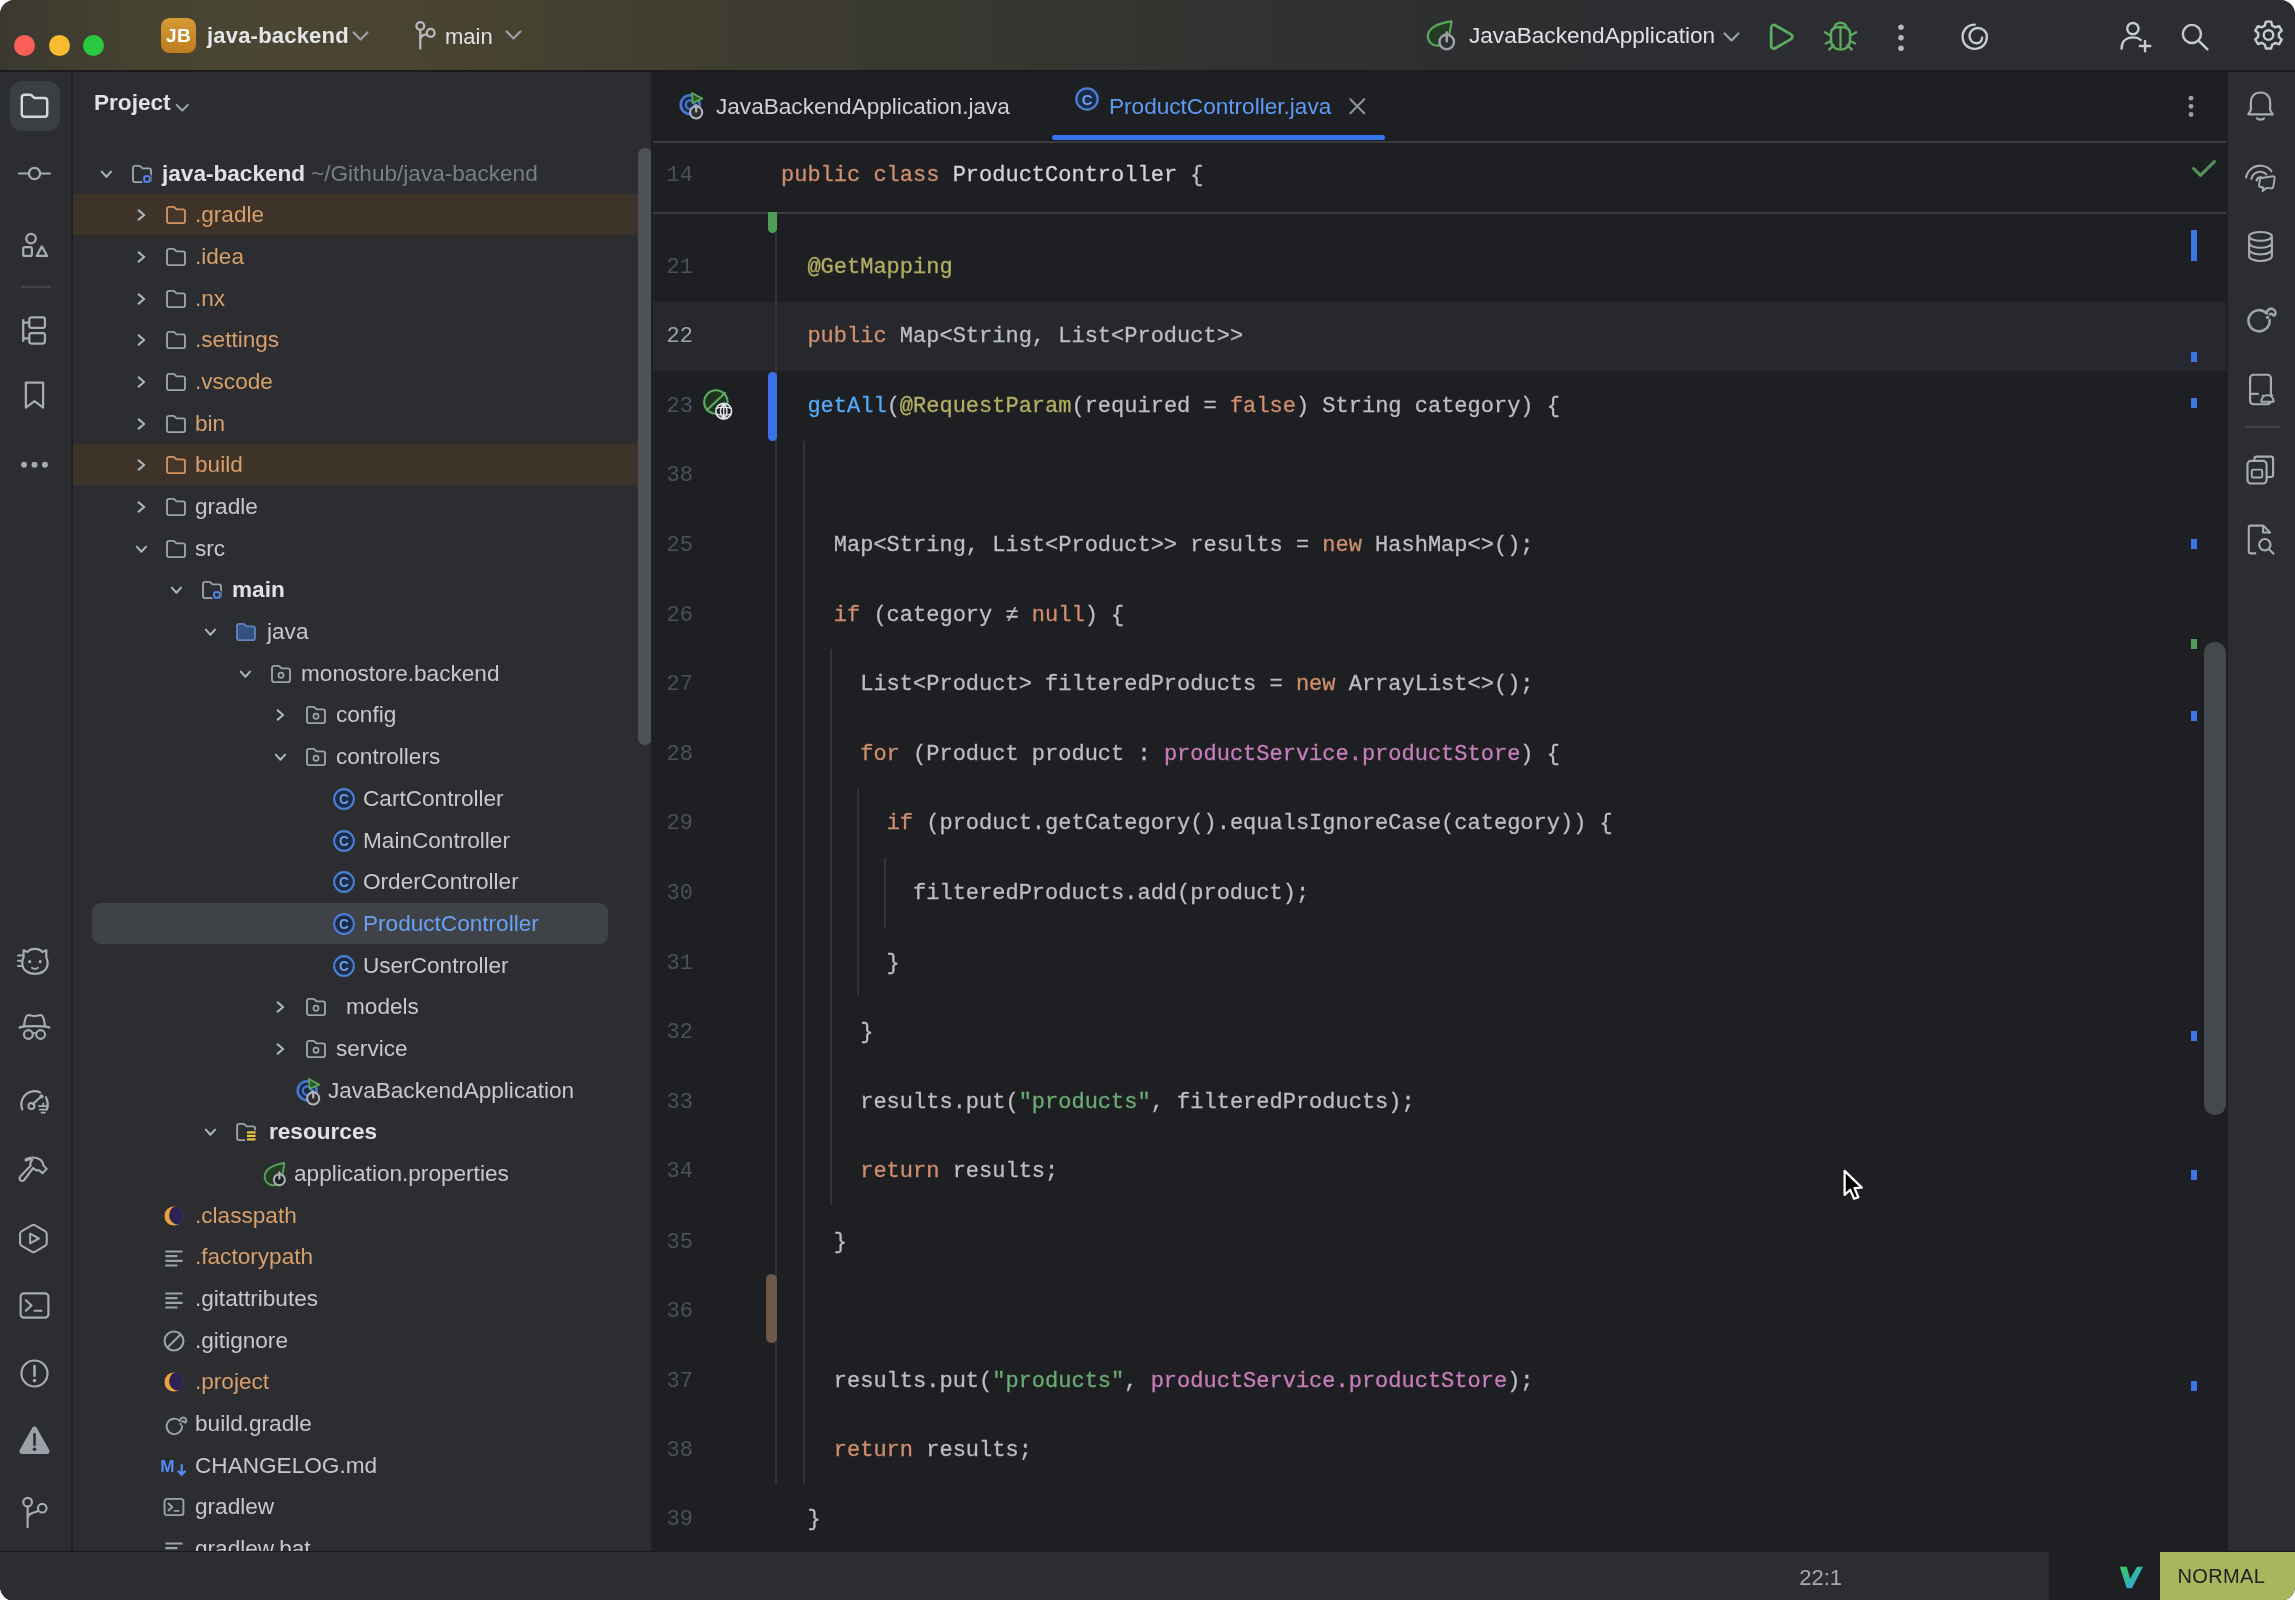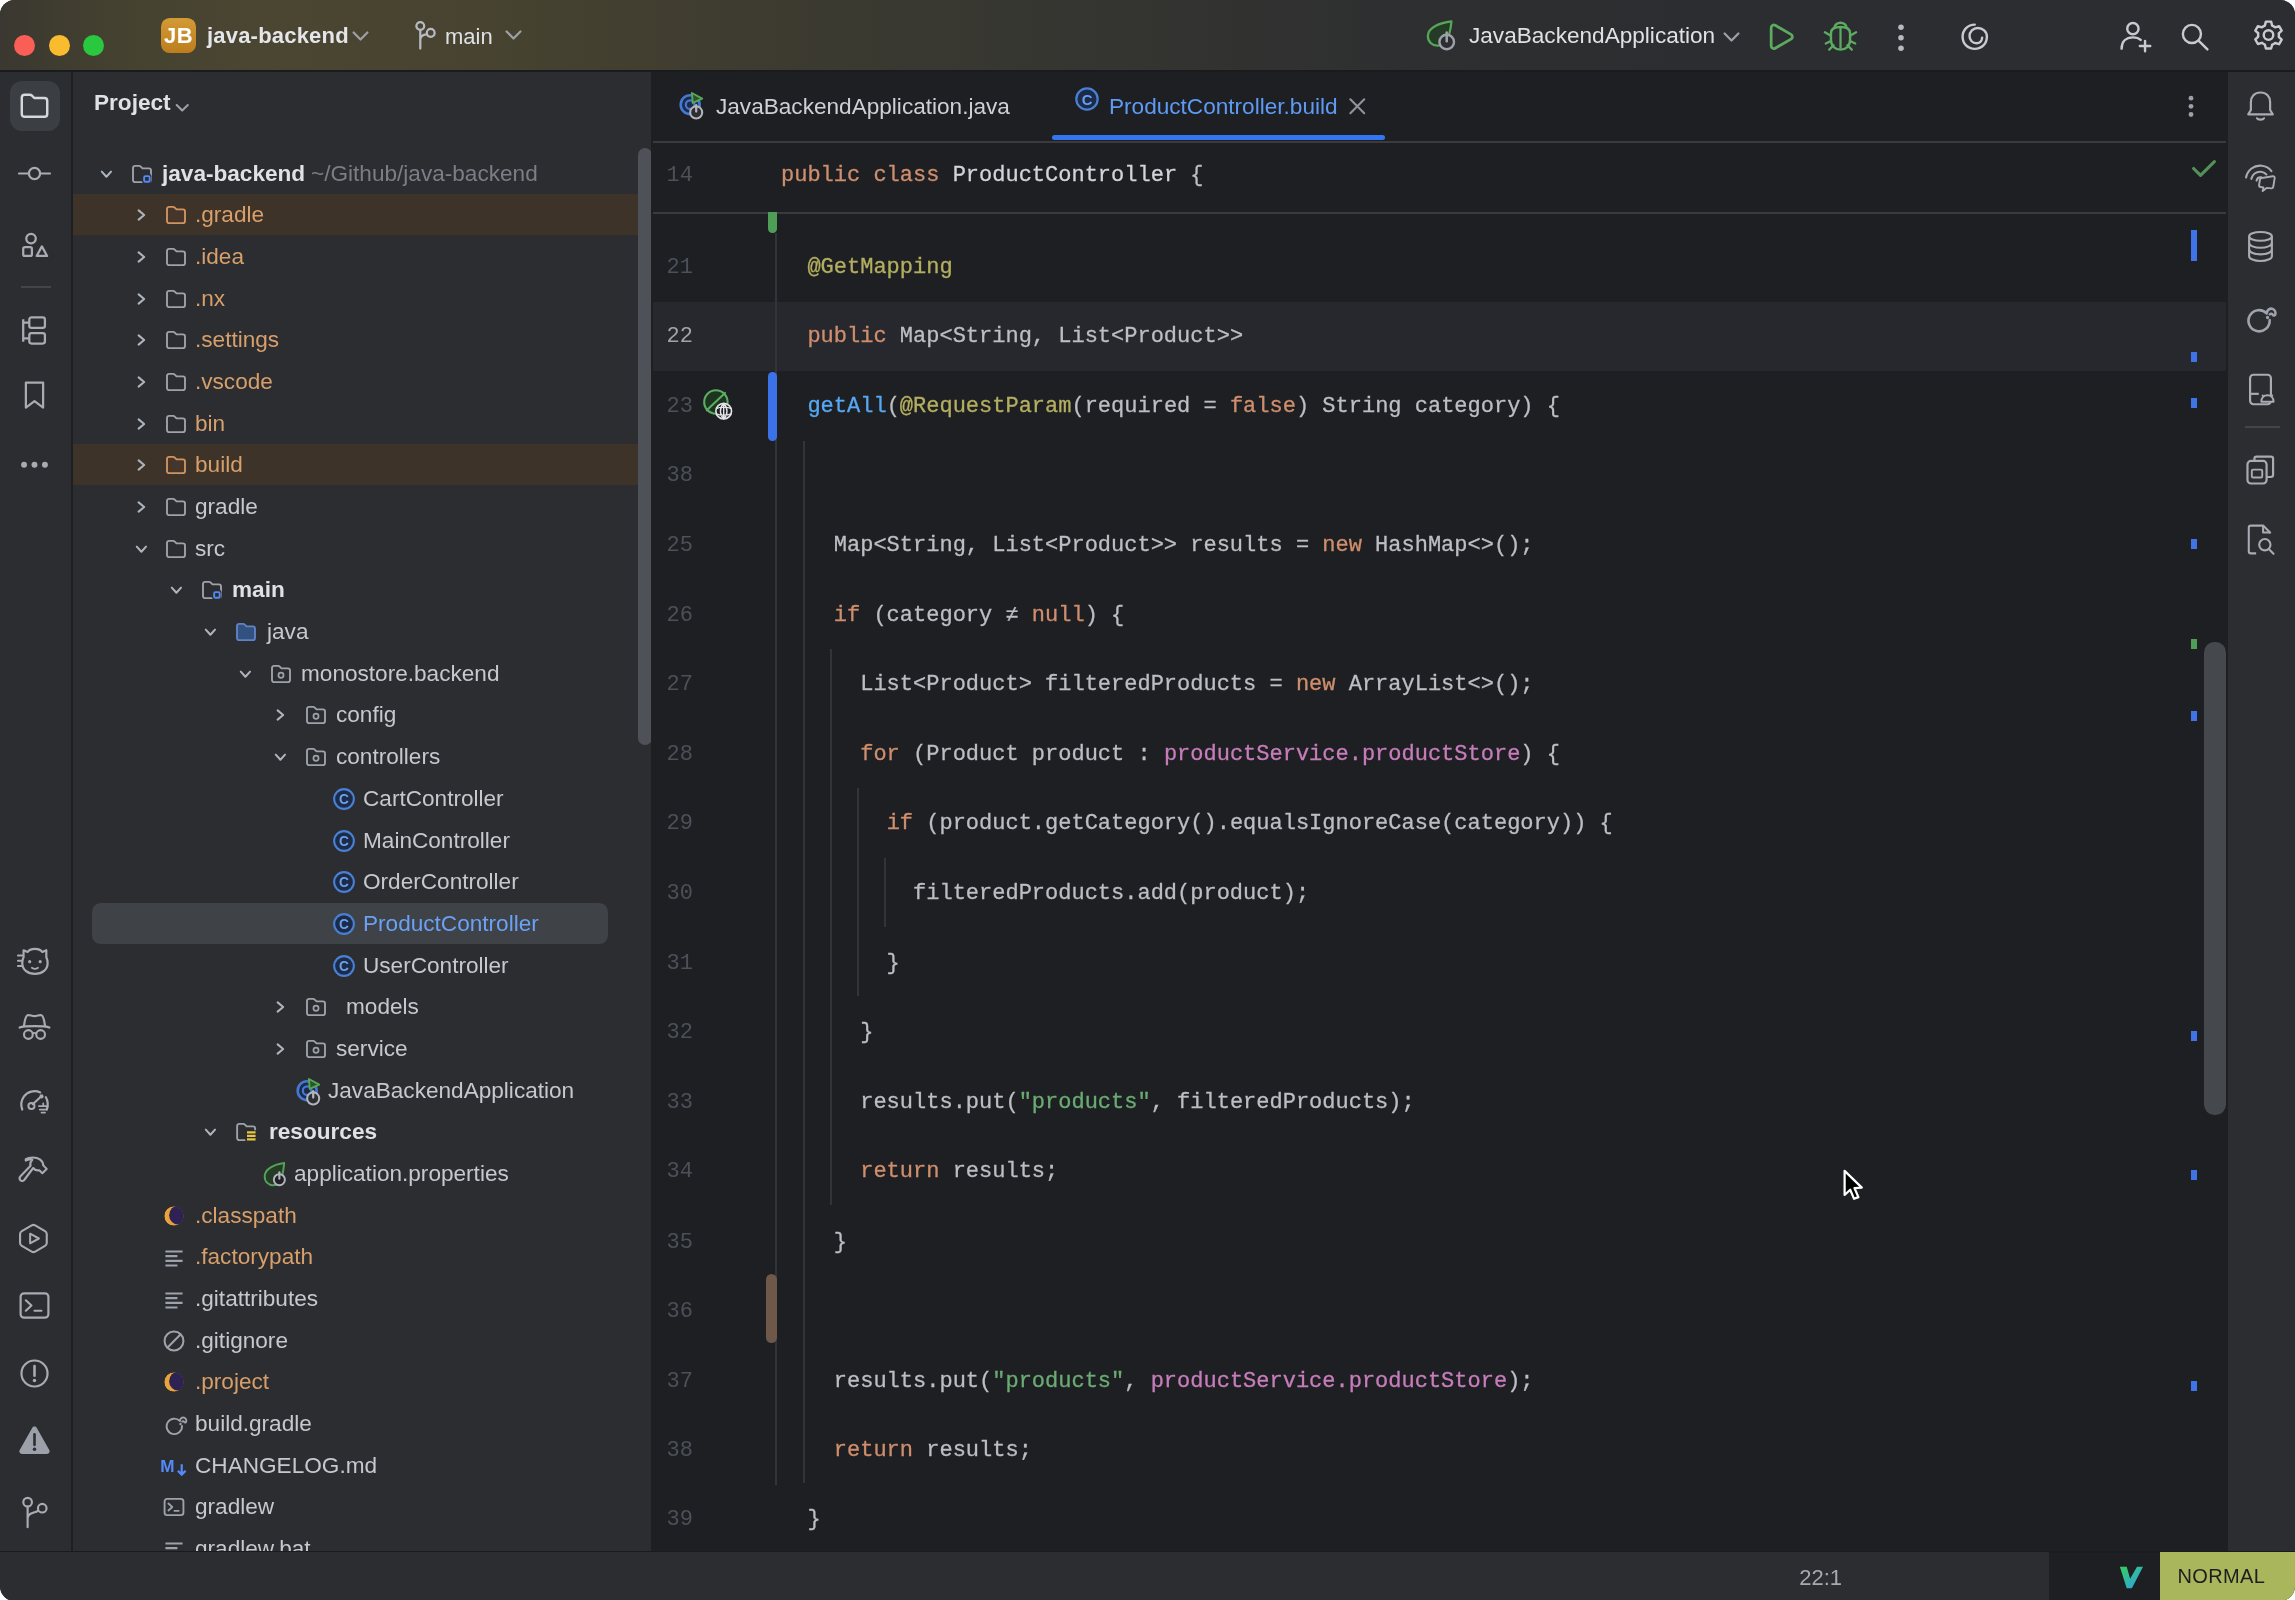--- a/index.html
+++ b/index.html
@@ -5,21 +5,21 @@
   * { margin:0; padding:0; box-sizing:border-box; }
   html,body { width:2295px; height:1601px; background:#ffffff; font-family:"Liberation Sans",sans-serif; }
   #win { position:absolute; left:0; top:0; width:2295px; height:1601px; background:#1e1f22; border-radius:14.8px; overflow:hidden; }
   .abs { position:absolute; }
   
   #titlebar { position:absolute; left:0; top:0; width:2295px; height:70px;
     background:linear-gradient(90deg,#3a3830 0px,#454230 130px,#4a4632 260px,#474330 486px,#3e3c30 738px,#363631 1042px,#2e2f30 1389px,#2b2d30 1693px,#2b2d30 2295px); }
   .tl { position:absolute; top:35px; width:21px; height:21px; border-radius:50%; }
   #ttext { position:absolute; left:207px; top:23.4px; font-size:22px; font-weight:700; color:#e4e6e9; letter-spacing:0.2px;}
   #jb { position:absolute; left:161px; top:18px; width:35px; height:35px; border-radius:8.7px;
-        background:linear-gradient(180deg,#d39a35,#bd7d1d); color:#fff; font-size:22px; font-weight:700; text-align:center; line-height:35px; letter-spacing:0.4px;}
+        background:linear-gradient(180deg,#d39a35,#bd7d1d); color:#fff; font-size:19px; font-weight:700; text-align:center; line-height:35px; letter-spacing:0.4px;}
   .tbtext { position:absolute; font-size:22.6px; color:#dfe1e5; }
   
   #leftbar { position:absolute; left:0; top:72px; width:71px; height:1479px; background:#2b2d30; }
   #rightbar { position:absolute; left:2228px; top:72px; width:68px; height:1479px; background:#2b2d30; }
   
   #tree { position:absolute; left:73px; top:72px; width:578px; height:1479px; background:#2b2d30; overflow:hidden; }
   .trow { position:absolute; left:0; width:578px; height:42px; }
   .trow .txt { position:absolute; top:50%; transform:translateY(-50%); font-size:22.6px; color:#c6c8ce; white-space:pre; }
   .orange { color:#d89f6b !important; }
   .chev { position:absolute; top:50%; transform:translateY(-50%); width:14.8px; height:14.8px; }
@@ -541,21 +541,21 @@
   <div id="editor">
 
     <svg class="abs" style="left:25px;top:18px" width="29.5" height="31" viewBox="0 0 34 36">
         <use href="#i-springrun"></use>
       </svg>
     <div class="abs" style="left:63px;top:22px;font-size:22.6px;color:#ced0d6;">JavaBackendApplication.java</div>
     <svg class="abs" style="left:421px;top:14px" width="26" height="26" viewBox="0 0 28 28">
         <circle cx="14" cy="14" r="11.5" fill="#1c2b4a" stroke="#4a7fd1" stroke-width="2.4"></circle>
         <text x="14" y="20" font-family="Liberation Sans,sans-serif" font-size="16" font-weight="700" fill="#6ba1e8" text-anchor="middle">C</text>
       </svg>
-    <div class="abs" style="left:456px;top:22px;font-size:22.6px;color:#5e9bf5;">ProductController.build</div>
+    <div class="abs" style="left:456px;top:22px;font-size:22.6px;color:#5e9bf5;">ProductController.java</div>
     <svg class="abs" style="left:693px;top:22.6px" width="22.6" height="22.6" viewBox="0 0 26 26">
         <path d="M5 5 L21 21 M21 5 L5 21" stroke="#8f939b" stroke-width="2.4" stroke-linecap="round"></path>
       </svg>
     <div class="abs" style="left:399px;top:63px;width:333px;height:5.2px;background:#3574f0;border-radius:2.6px;"></div>
     <svg class="abs" style="left:1531px;top:21px;" width="14" height="31" viewBox="0 0 16 36">
         <circle cx="8" cy="6" r="2.8" fill="#9da0a8"></circle>
         <circle cx="8" cy="15.5" r="2.8" fill="#9da0a8"></circle>
         <circle cx="8" cy="25" r="2.8" fill="#9da0a8"></circle>
       </svg>
     <div class="abs" style="left:0;top:69px;width:1573px;height:1.7px;background:#393b40;"></div>

